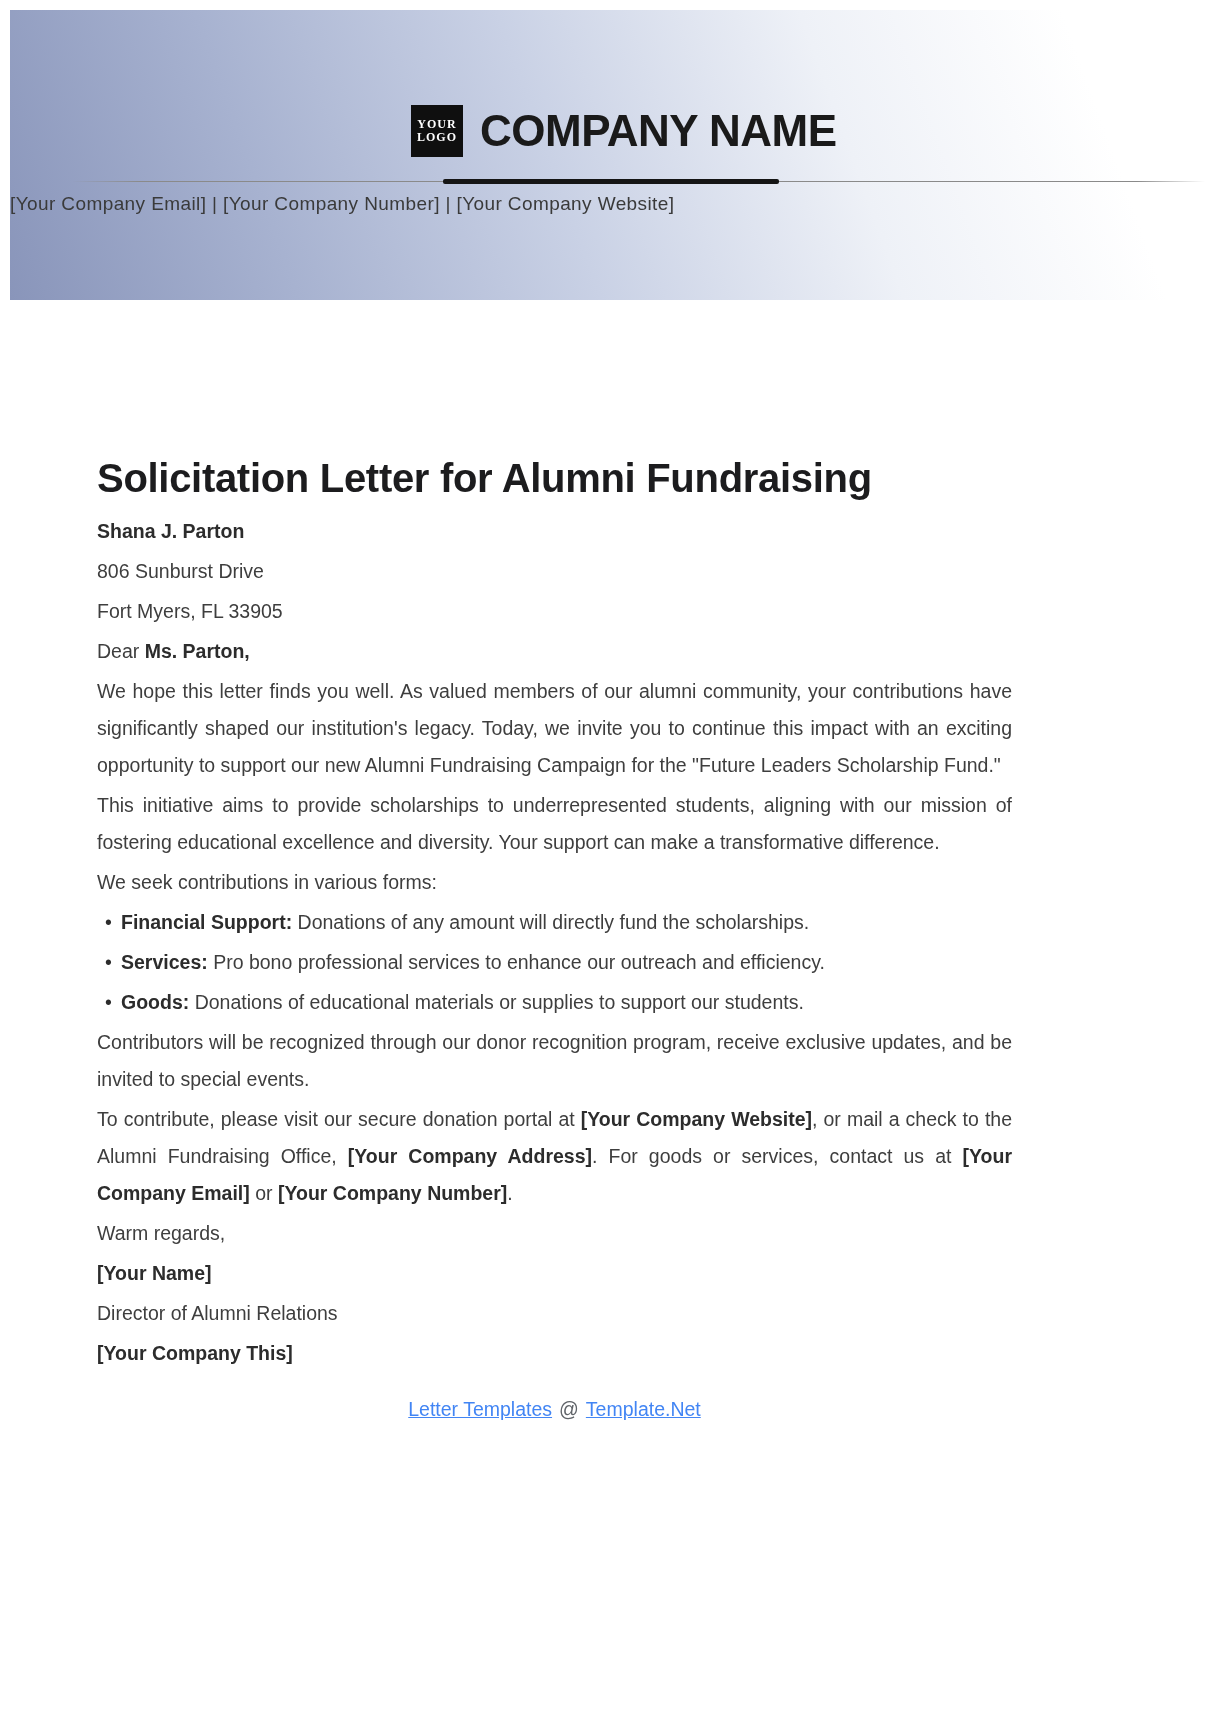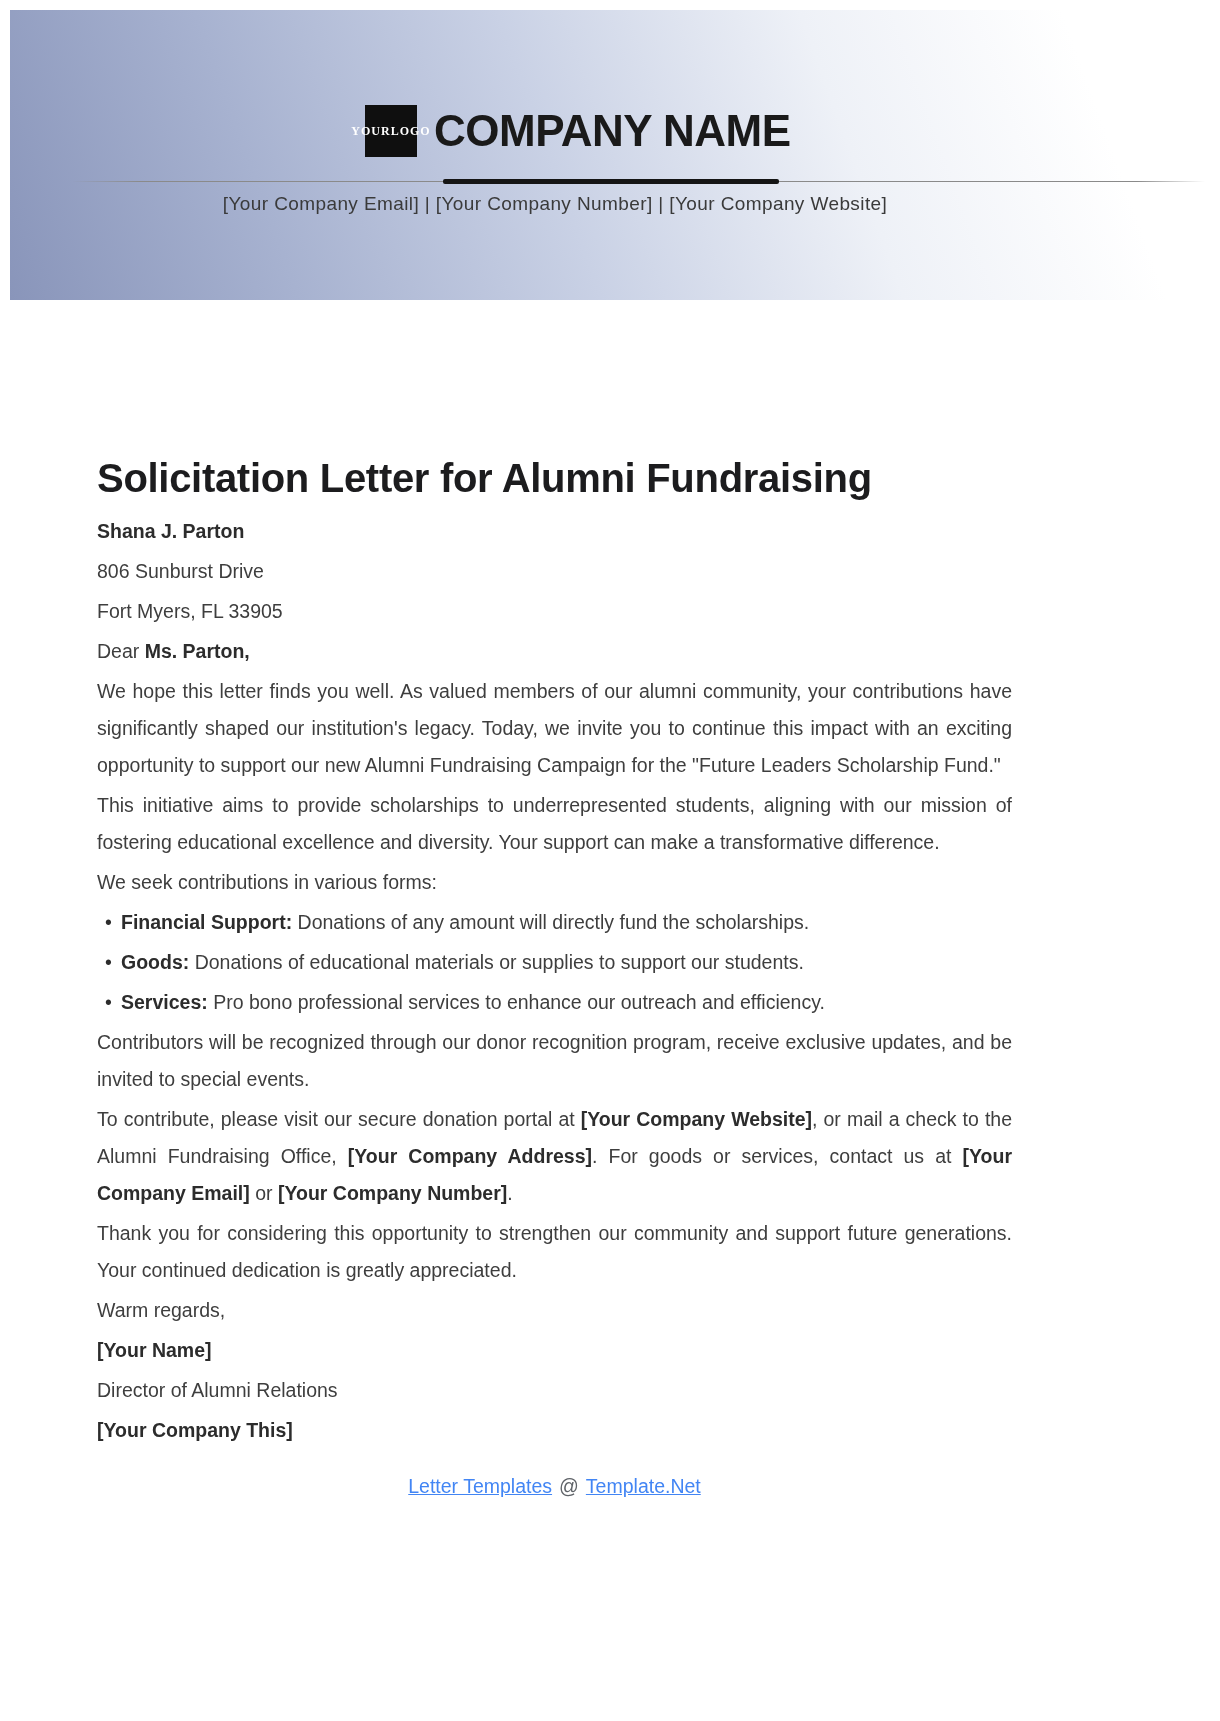--- a/index.html
+++ b/index.html
@@ -17,40 +17,40 @@
   .band {
     position:absolute; left:10px; top:10px; right:0; height:290px;
     background:linear-gradient(70deg,#8995ba 0%,#a7b2d0 22%,#c9d1e5 45%,#eef1f7 68%,#ffffff 88%);
   }
   .brand-row {
     position:absolute; left:355px; top:95px;
     display:flex; align-items:center; gap:17px;
   }
   .logo-box {
     width:52px; height:52px; background:#0f0f0f;
-    display:flex; align-items:center; justify-content:center;
+    display:flex; flex-direction:column; align-items:center; justify-content:center;
     color:#ffffff; font-family:"Liberation Serif", serif;
     font-size:12px; font-weight:700; letter-spacing:1px; line-height:13px;
-    text-align:center; flex:0 0 auto;
+    text-align:center; flex:0 0 auto;margin-left:46px;
   }
   .company-name {
     font-size:44px; font-weight:800; color:#1a1a1a;
     letter-spacing:-0.5px; white-space:nowrap;
   }
   .divider {
     position:absolute; left:62px; top:171px; width:1133px; height:1px;
     background:linear-gradient(to right, rgba(120,120,120,0) 0%, #8a8a8a 6%, #8a8a8a 94%, rgba(120,120,120,0) 100%);
   }
   .divider-thick {
     position:absolute; left:371px; top:-2px; width:336px; height:5px;
     background:#151515; border-radius:2px;
   }
   .contact-line {
     position:absolute; left:0; top:183px; width:1090px;
-    text-align:center; font-size:19px; color:#3a3a3a; letter-spacing:0.4px;
+    text-align:left; font-size:19px; color:#3a3a3a; letter-spacing:0.4px;
   }
 
   
   .content {
     position:absolute; left:97px; top:455px; width:915px;
     font-size:19.5px; line-height:37px; color:#3e3e3e;
   }
   .title {
     font-size:40px; line-height:46px; font-weight:800; color:#1c1c1e;
     text-align:left; margin-bottom:12px; letter-spacing:-0.3px;
@@ -100,29 +100,28 @@
 
     <p class="line"><span>Dear </span><b>Ms. Parton,</b></p>
 
     <p class="para">We hope this letter finds you well. As valued members of our alumni community, your contributions have significantly shaped our institution's legacy. Today, we invite you to continue this impact with an exciting opportunity to support our new Alumni Fundraising Campaign for the "Future Leaders Scholarship Fund."</p>
     <p class="para">This initiative aims to provide scholarships to underrepresented students, aligning with our mission of fostering educational excellence and diversity. Your support can make a transformative difference.</p>
 
     <p class="line">We seek contributions in various forms:</p>
 
     <ul class="bullets">
       <li class="bullet-item"><b>Financial Support:</b><span> Donations of any amount will directly fund the scholarships.</span></li>
+      <li class="bullet-item"><b>Services:</b><span> Pro bono professional services to enhance our outreach and efficiency.</span></li>
       <li class="bullet-item"><b>Goods:</b><span> Donations of educational materials or supplies to support our students.</span></li>
-      <li class="bullet-item"><b>Services:</b><span> Pro bono professional services to enhance our outreach and efficiency.</span></li>
     </ul>
 
     <p class="para">Contributors will be recognized through our donor recognition program, receive exclusive updates, and be invited to special events.</p>
 
     <p class="para"><span>To contribute, please visit our secure donation portal at </span><b>[Your Company Website]</b><span>, or mail a check to the Alumni Fundraising Office, </span><b>[Your Company Address]</b><span>. For goods or services, contact us at </span><b>[Your Company Email]</b><span> or </span><b>[Your Company Number]</b><span>.</span></p>
 
-    <p class="para">Thank you for considering this opportunity to strengthen our community and support future generations. Your continued dedication is greatly appreciated.</p>
 
     <p class="line">Warm regards,</p>
     <p class="line"><b>[Your Name]</b></p>
     <p class="line">Director of Alumni Relations</p>
     <p class="line"><b>[Your Company This]</b></p>
 
     <div class="footer-line">
       <span class="footer-link">Letter Templates</span><span class="footer-sep">@</span><span class="footer-link">Template.Net</span>
     </div>
   </div>

